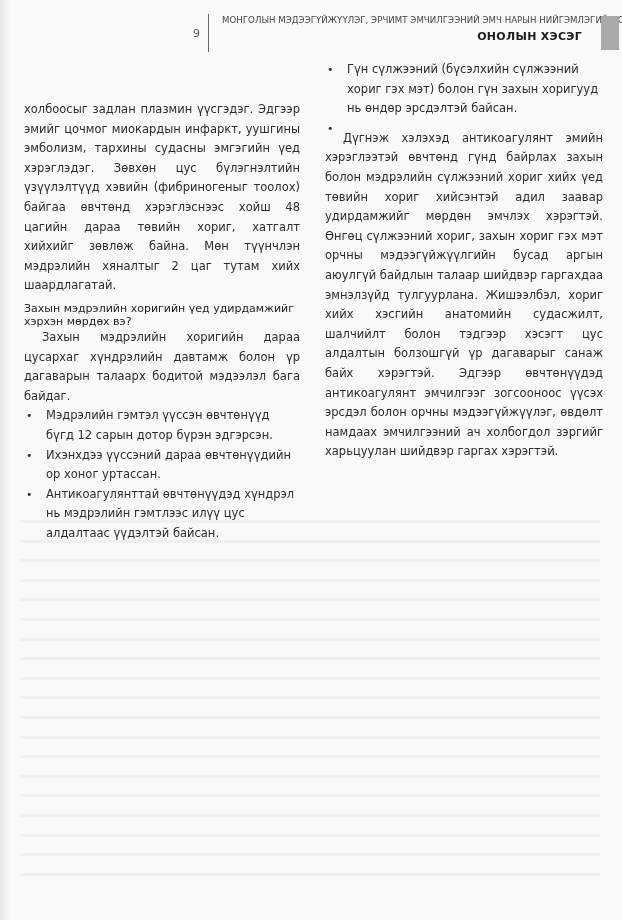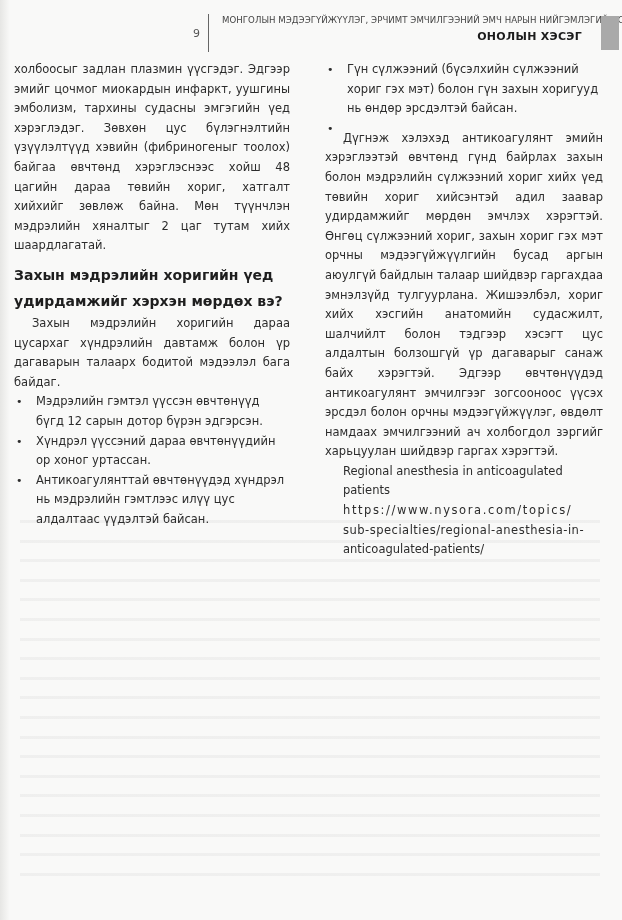--- a/index.html
+++ b/index.html
@@ -34,26 +34,26 @@
   .section-title {
     position: absolute; right: 40px; top: 30px; font-size: 11px; font-weight: bold; color: #1c1c1c; letter-spacing: 0.3px; white-space: nowrap;
   }
   .section-tab {
     position: absolute; left: 601px; top: 16px; width: 18px; height: 34px; background: #a9a9a9;
   }
   .column {
     position: absolute; top: 60px; width: 276px;
     font-size: 11.5px; line-height: 19.6px; color: #2c2c2c;
   }
-  .col-left { left: 14px; }
+  .col-left { left: 24px; margin-top: 40px; }
   .col-right { left: 325px; width: 278px; }
   p { margin: 0; text-align: justify; }
   .indent { text-indent: 18px; }
   h3 {
-    margin: 6px 0 0 0; font-size: 14px; line-height: 26px; font-weight: bold; color: #1e1e1e;
+    margin: 6px 0 0 0; font-size: 11px; line-height: 13px; font-weight: normal; color: #1e1e1e;
   }
   ul { list-style: none; margin: 0; padding: 0; }
   li { position: relative; padding-left: 22px; text-align: left; }
   li .bullet {
     position: absolute; left: 2px; top: 0; font-size: 11px;
   }
   .gap { height: 10px; }
   .refs { padding-left: 18px; }
   .ref-url { letter-spacing: 1.6px; }
   .ref-url2 { letter-spacing: 0.5px; }
@@ -71,31 +71,25 @@
   <span class="section-title">ОНОЛЫН ХЭСЭГ</span>
   <div class="section-tab"></div>
 </div>
 
 <div class="column col-left">
   <p>холбоосыг задлан плазмин үүсгэдэг. Эдгээр эмийг цочмог миокардын инфаркт, уушгины эмболизм, тархины судасны эмгэгийн үед хэрэглэдэг. Зөвхөн цус бүлэгнэлтийн үзүүлэлтүүд хэвийн (фибриногеныг тоолох) байгаа өвчтөнд хэрэглэснээс хойш 48 цагийн дараа төвийн хориг, хатгалт хийхийг зөвлөж байна. Мөн түүнчлэн мэдрэлийн хяналтыг 2 цаг тутам хийх шаардлагатай.</p>
   <h3>Захын мэдрэлийн хоригийн үед удирдамжийг хэрхэн мөрдөх вэ?</h3>
   <p class="indent">Захын мэдрэлийн хоригийн дараа цусархаг хүндрэлийн давтамж болон үр дагаварын талаарх бодитой мэдээлэл бага байдаг.</p>
   <ul>
     <li><span class="bullet">•</span><span>Мэдрэлийн гэмтэл үүссэн өвчтөнүүд бүгд 12 сарын дотор бүрэн эдгэрсэн.</span></li>
-    <li><span class="bullet">•</span><span>Хүндрэл үүссэний дараа өвчтөнүүдийн ор хоног уртассан.</span></li>
+    <li><span class="bullet">•</span><span>Ихэнхдээ үүссэний дараа өвчтөнүүдийн ор хоног уртассан.</span></li>
     <li><span class="bullet">•</span><span>Антикоагулянттай өвчтөнүүдэд хүндрэл нь мэдрэлийн гэмтлээс илүү цус алдалтаас үүдэлтэй байсан.</span></li>
   </ul>
 </div>
 
 <div class="column col-right">
   <ul>
     <li><span class="bullet">•</span><span>Гүн сүлжээний (бүсэлхийн сүлжээний хориг гэх мэт) болон гүн захын хоригууд нь өндөр эрсдэлтэй байсан.</span></li>
     <li><span class="bullet">•</span></li>
   </ul>
   <div class="gap"></div>
   <p class="indent">Дүгнэж хэлэхэд антикоагулянт эмийн хэрэглээтэй өвчтөнд гүнд байрлах захын болон мэдрэлийн сүлжээний хориг хийх үед төвийн хориг хийсэнтэй адил заавар удирдамжийг мөрдөн эмчлэх хэрэгтэй. Өнгөц сүлжээний хориг, захын хориг гэх мэт орчны мэдээгүйжүүлгийн бусад аргын аюулгүй байдлын талаар шийдвэр гаргахдаа эмнэлзүйд тулгуурлана. Жишээлбэл, хориг хийх хэсгийн анатомийн судасжилт, шалчийлт болон тэдгээр хэсэгт цус алдалтын болзошгүй үр дагаварыг санаж байх хэрэгтэй. Эдгээр өвчтөнүүдэд антикоагулянт эмчилгээг зогсооноос үүсэх эрсдэл болон орчны мэдээгүйжүүлэг, өвдөлт намдаах эмчилгээний ач холбогдол зэргийг харьцуулан шийдвэр гаргах хэрэгтэй.</p>
-  <div class="refs">
-    <div>Regional anesthesia in anticoagulated patients</div>
-    <div class="ref-url">https://www.nysora.com/topics/</div>
-    <div class="ref-url2">sub-specialties/regional-anesthesia-in-</div>
-    <div>anticoagulated-patients/</div>
-  </div>
 </div>
 
 </body></html>

